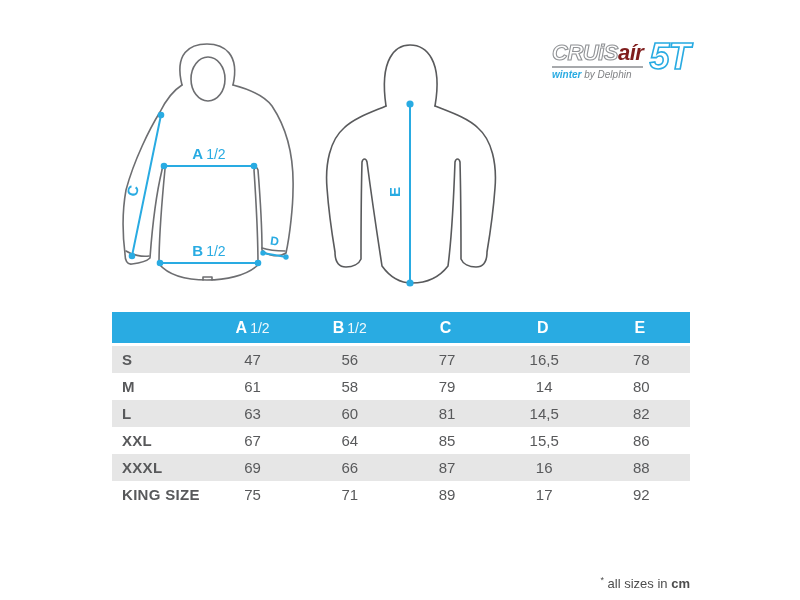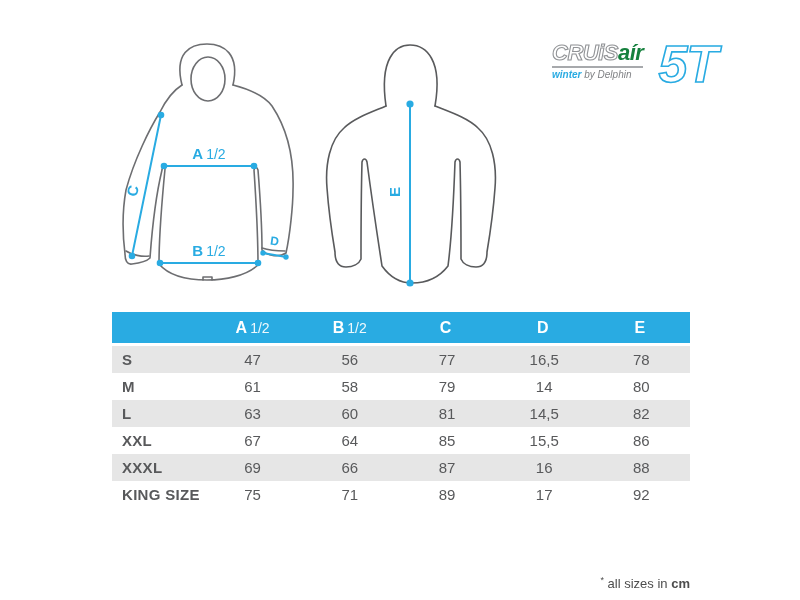--- a/index.html
+++ b/index.html
@@ -15,26 +15,26 @@
   .mdot{fill:#29abe2;stroke:none;}
   .ml-letter{font-family:"Liberation Sans",sans-serif;font-weight:bold;font-size:15px;fill:#29abe2;}
   .ml-frac{font-family:"Liberation Sans",sans-serif;font-weight:400;font-size:14px;fill:#29abe2;}
   .ml-small{font-family:"Liberation Sans",sans-serif;font-weight:bold;font-size:12px;fill:#29abe2;}
 
   
   .logo{position:absolute;left:552px;top:42px;display:flex;align-items:flex-start;}
   .logo-left{display:flex;flex-direction:column;}
   .logo-main{font-style:italic;font-weight:bold;font-size:22px;line-height:1;white-space:nowrap;letter-spacing:-0.5px;}
   .brand-outline{color:transparent;font-style:italic;-webkit-text-stroke:1.1px #919396;}
-  .brand-solid{color:#15803d;margin-top:31px;}
+  .brand-solid{color:#7f1d1d;margin-top:31px;}
   .logo-rule{height:1.5px;background:#a7a9ac;margin:2px 0 1px;}
   .logo-tag{font-style:italic;font-size:10px;line-height:1.1;text-align:left;white-space:nowrap;}
   .tag-winter{color:#29abe2;font-weight:bold;}
   .tag-by{color:#808285;}
-  .brand-badge{font-style:italic;font-weight:bold;font-size:52px;line-height:0.85;color:transparent;-webkit-text-stroke:1.6px #29abe2;margin-left:15px;letter-spacing:-1px;}
+  .brand-badge{font-style:italic;font-weight:bold;font-size:36px;line-height:0.85;color:transparent;-webkit-text-stroke:1.6px #29abe2;margin-left:6px;letter-spacing:-1px;}
 
   
   .size-table{position:absolute;left:112px;top:312px;width:578px;border-collapse:collapse;table-layout:fixed;}
   .size-table col.c-size{width:92px;}
   .size-table th{height:31px;background:#29abe2;color:#ffffff;font-size:16px;font-weight:bold;text-align:center;border-bottom:3px solid #ffffff;padding:0;}
   .size-table th .frac{font-weight:400;font-size:14px;opacity:0.92;margin-left:3px;}
   .size-table td{height:27px;font-size:15px;color:#58595b;text-align:center;padding:0;}
   .size-table tbody tr:nth-child(odd){background:#e6e6e6;}
   .size-table td.size-label{text-align:left;padding-left:10px;font-weight:bold;letter-spacing:0.3px;}
 

